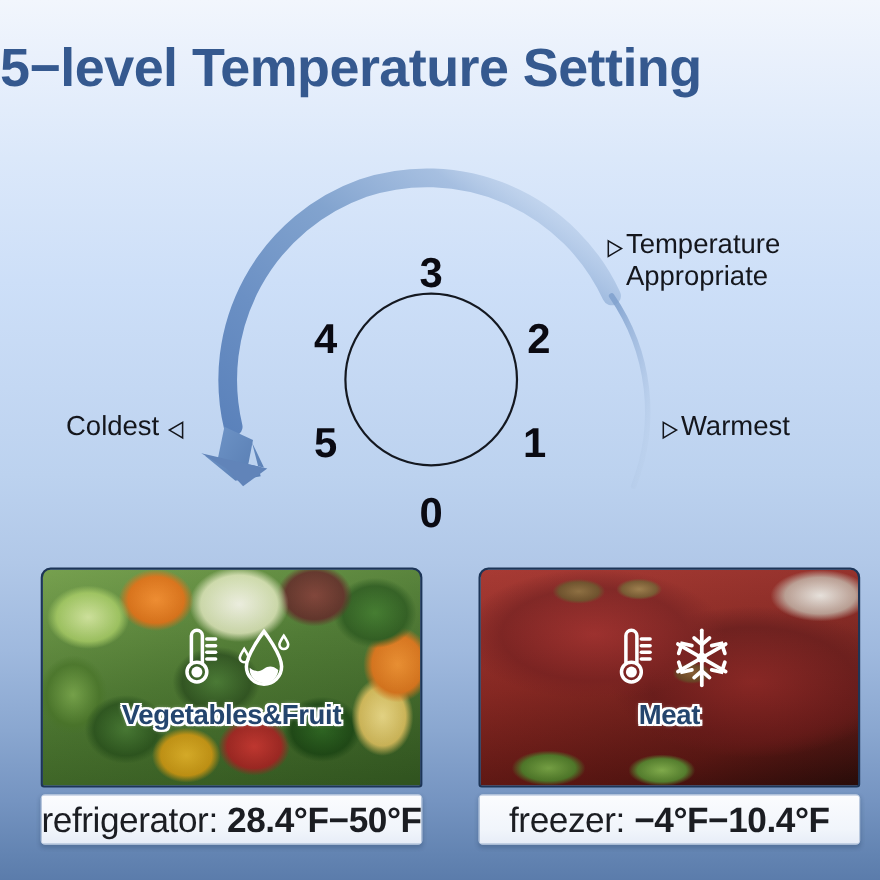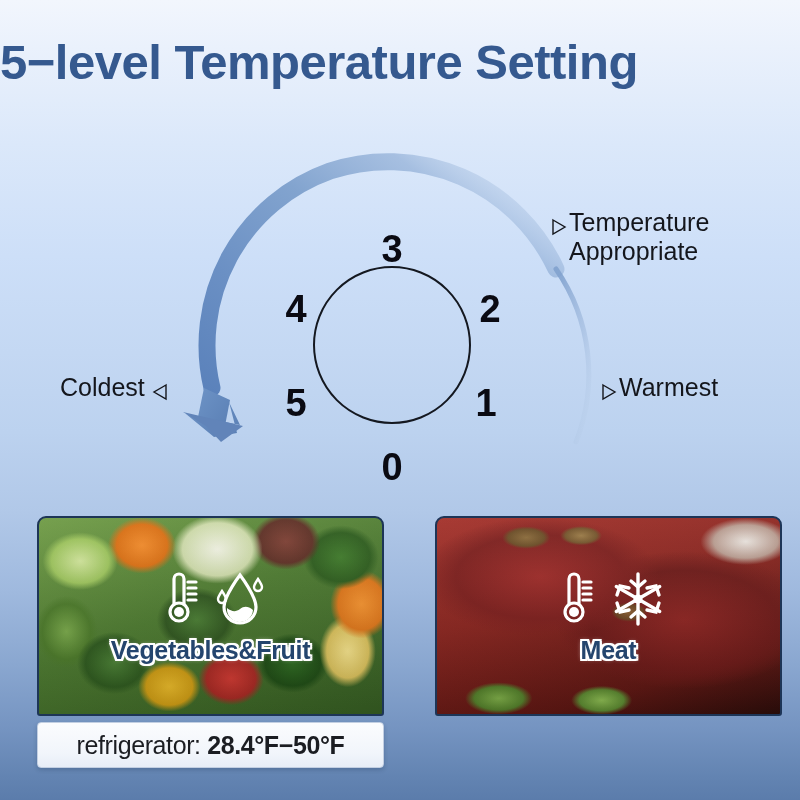--- a/index.html
+++ b/index.html
@@ -227,21 +227,21 @@
     border: 1px solid #c2cfe2;
     border-radius: 4px;
     box-sizing: border-box;
     display: flex;
     align-items: center;
     justify-content: center;
     box-shadow: 0 2px 4px rgba(20,40,70,0.22);
   }
 
   .temp-text {
-    font-size: 25px;
+    font-size: 32px;
     color: #1b1d22;
     letter-spacing: -0.4px;
     font-family: "Liberation Sans", "DejaVu Sans", sans-serif;
     white-space: nowrap;
   }
   .temp-text b { font-weight: bold; }
 </style>
 </head>
 <body>
 
@@ -409,16 +409,19 @@
                   <path d="M18 40 L9 42 L6 33"></path>
                   <path d="M36 18 L45 16 L48 25"></path>
                 </g>
                 <circle cx="27" cy="29" r="4.6" fill="#ffffff"></circle>
               </svg>
             </span>
           </div>
           <div class="photo-caption">Meat</div>
         </div>
       </div>
+      <div class="temp-box">
+        <span class="temp-text"><span>freezer: </span><b>−4°F−10.4°F</b></span>
+      </div>
     </div>
   </div>
 
 </div>
 
 </body></html>

